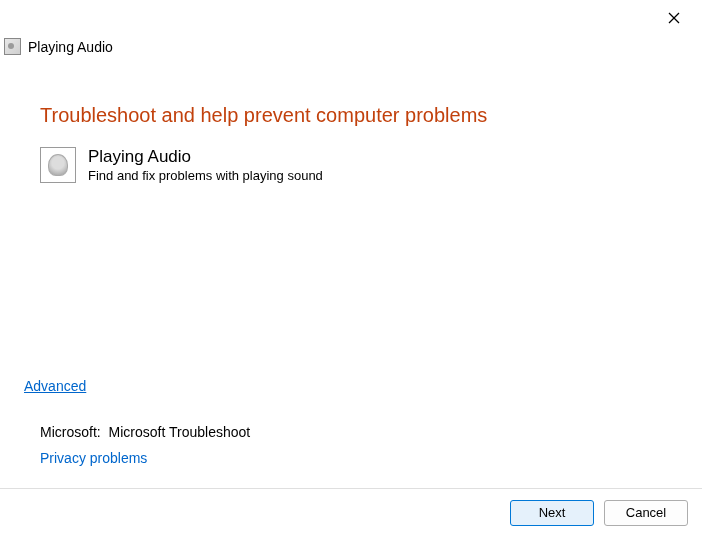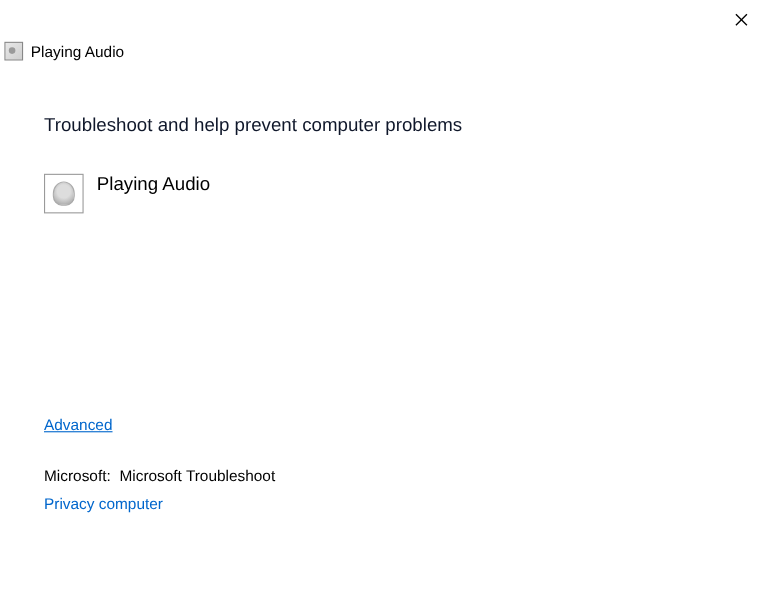--- a/index.html
+++ b/index.html
@@ -43,24 +43,24 @@
     left: 3px; top: 4px;
     width: 6px; height: 6px;
     border-radius: 50%;
     background: #9a9a9a;
   }
   .content {
     position: absolute;
     left: 40px; right: 40px; top: 104px;
   }
   .heading {
-    color: #0f172a;
-    font-size: 17px;
+    color: #c2410c;
+    font-size: 20px;
     font-weight: 400;
-    margin-bottom: 34px;
+    margin-bottom: 20px;
   }
   .trouble-row { display: flex; gap: 12px; align-items: flex-start; }
   .trouble-icon {
     width: 36px; height: 36px;
     border: 1px solid #9a9a9a;
     background: #fff;
     padding: 4px;
     display: flex; align-items: center; justify-content: center;
   }
   .trouble-icon .inner {
@@ -73,21 +73,21 @@
     font-size: 17px;
     line-height: 1.2;
   }
   .trouble-text .item-desc {
     font-size: 13px;
     margin-top: 1px;
     color: #000;
   }
   .advanced-link {
     position: absolute;
-    left: 40px; top: 378px;
+    left: 24px; top: 378px;
     color: #0066cc;
     text-decoration: underline;
     font-size: 14px;
     cursor: pointer;
   }
   .publisher {
     position: absolute;
     left: 40px; top: 424px;
     font-size: 14px;
   }
@@ -143,27 +143,32 @@
   </div>
 
   <div class="content">
     <div class="heading">Troubleshoot and help prevent computer problems</div>
     <div class="trouble-row">
       <div class="trouble-icon">
         <div class="inner"></div>
       </div>
       <div class="trouble-text">
         <div class="item-title">Playing Audio</div>
+        <div class="item-desc">Find and fix problems with playing sound</div>
       </div>
     </div>
   </div>
 
   <a class="advanced-link">Advanced</a>
 
   <div class="publisher">
     <span class="label">Microsoft:</span>
     <span>Microsoft Troubleshoot</span>
   </div>
 
-  <a class="privacy-link">Privacy computer</a>
+  <a class="privacy-link">Privacy problems</a>
 
+  <div class="footer">
+    <button class="btn primary">Next</button>
+    <button class="btn">Cancel</button>
+  </div>
 
 </div>
 
 </body></html>

